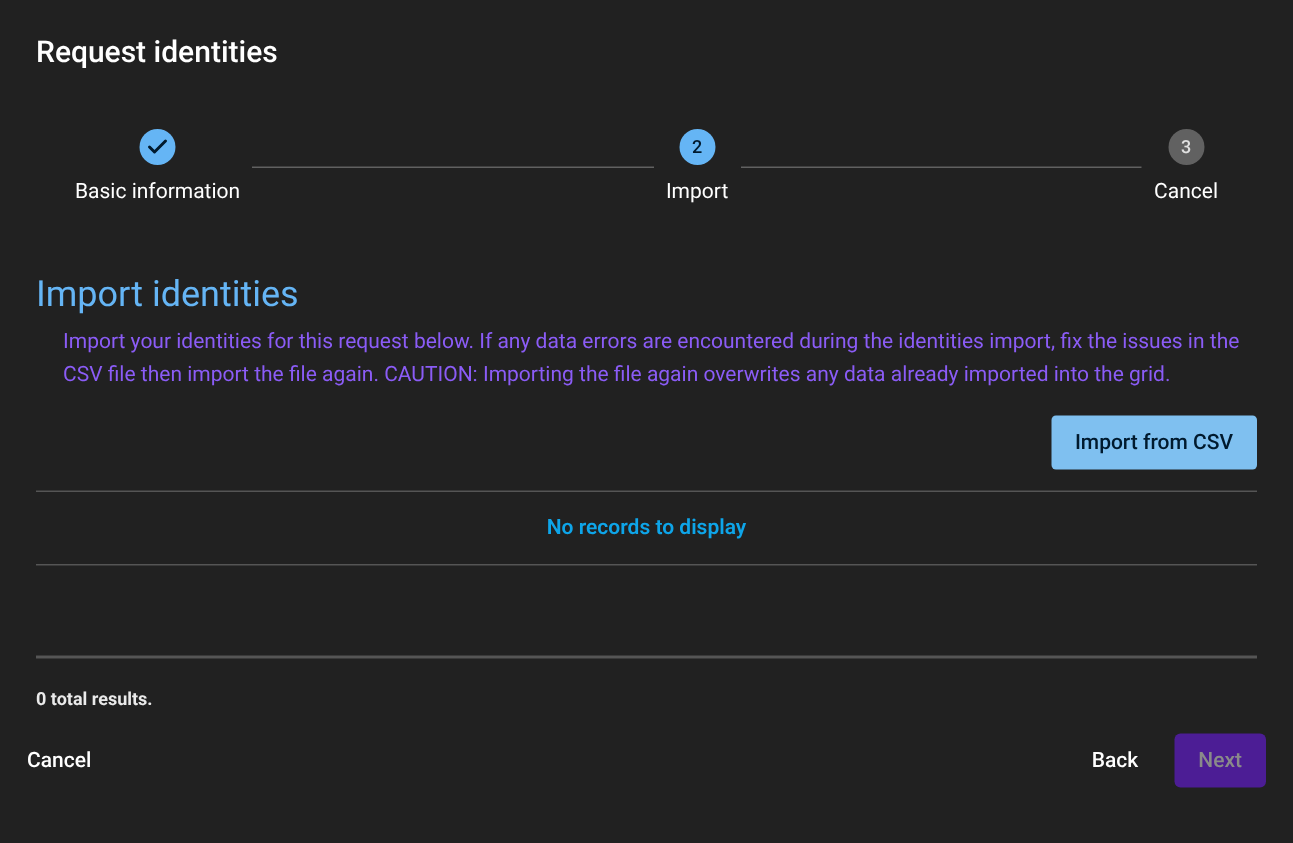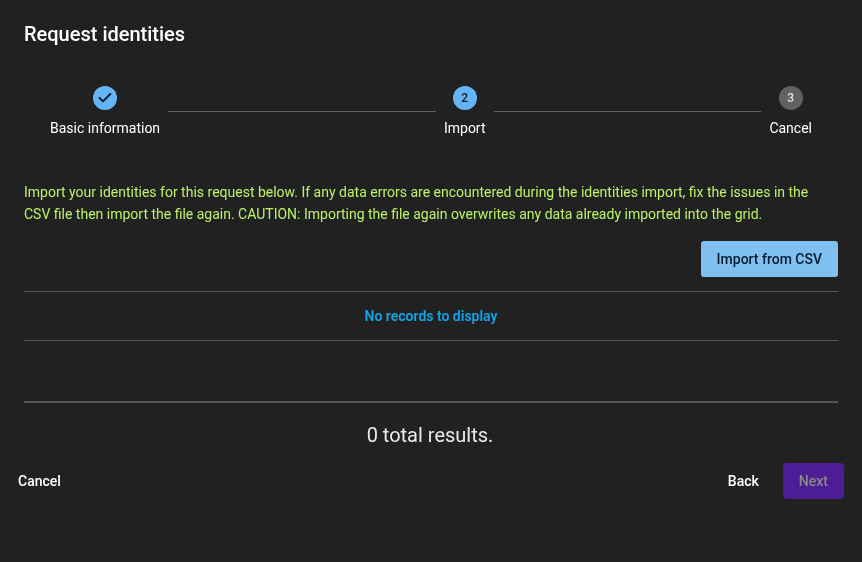--- a/index.html
+++ b/index.html
@@ -75,22 +75,23 @@
   }
   .section-title {
     font-size: 24px;
     font-weight: 400;
     color: #65b5f5;
     margin-bottom: 8px;
   }
   .section-desc {
     font-size: 14px;
     line-height: 1.55;
-    color: #bef264;
+    color: #8b5cf6;
     margin-bottom: 16px;
+    margin-left: 18px;
   }
   .import-row {
     display: flex;
     justify-content: flex-end;
     margin-bottom: 14px;
   }
   .btn {
     font-size: 14px;
     font-weight: 500;
     padding: 10px 16px;
@@ -116,23 +117,23 @@
   .no-records {
     font-size: 14px;
     font-weight: 600;
     color: #0ea5e9;
   }
   .bottom-divider {
     border-top: 2px solid #555;
     margin-top: 60px;
   }
   .results-row {
-    text-align: center;
-    font-size: 20px;
-    font-weight: 400;
+    text-align: left;
+    font-size: 12px;
+    font-weight: 700;
     color: #eaeaea;
     padding: 20px 2px 0 0;
   }
   .footer {
     display: flex;
     align-items: center;
     padding: 16px 18px 16px 18px;
     gap: 8px;
   }
   .footer .btn-cancel { margin-right: auto; padding-left: 0; }
@@ -169,20 +170,21 @@
       <span class="step-label">Import</span>
     </div>
     <div class="connector"></div>
     <div class="step">
       <div class="step-circle pending">3</div>
       <span class="step-label">Cancel</span>
     </div>
   </div>
 
   <div class="content">
+    <div class="section-title">Import identities</div>
     <div class="section-desc">Import your identities for this request below. If any data errors are encountered during the identities import, fix the issues in the CSV file then import the file again. CAUTION: Importing the file again overwrites any data already imported into the grid.</div>
 
     <div class="import-row">
       <button class="btn btn-primary-light">Import from CSV</button>
     </div>
 
     <div class="grid-area">
       <span class="no-records">No records to display</span>
     </div>
 

